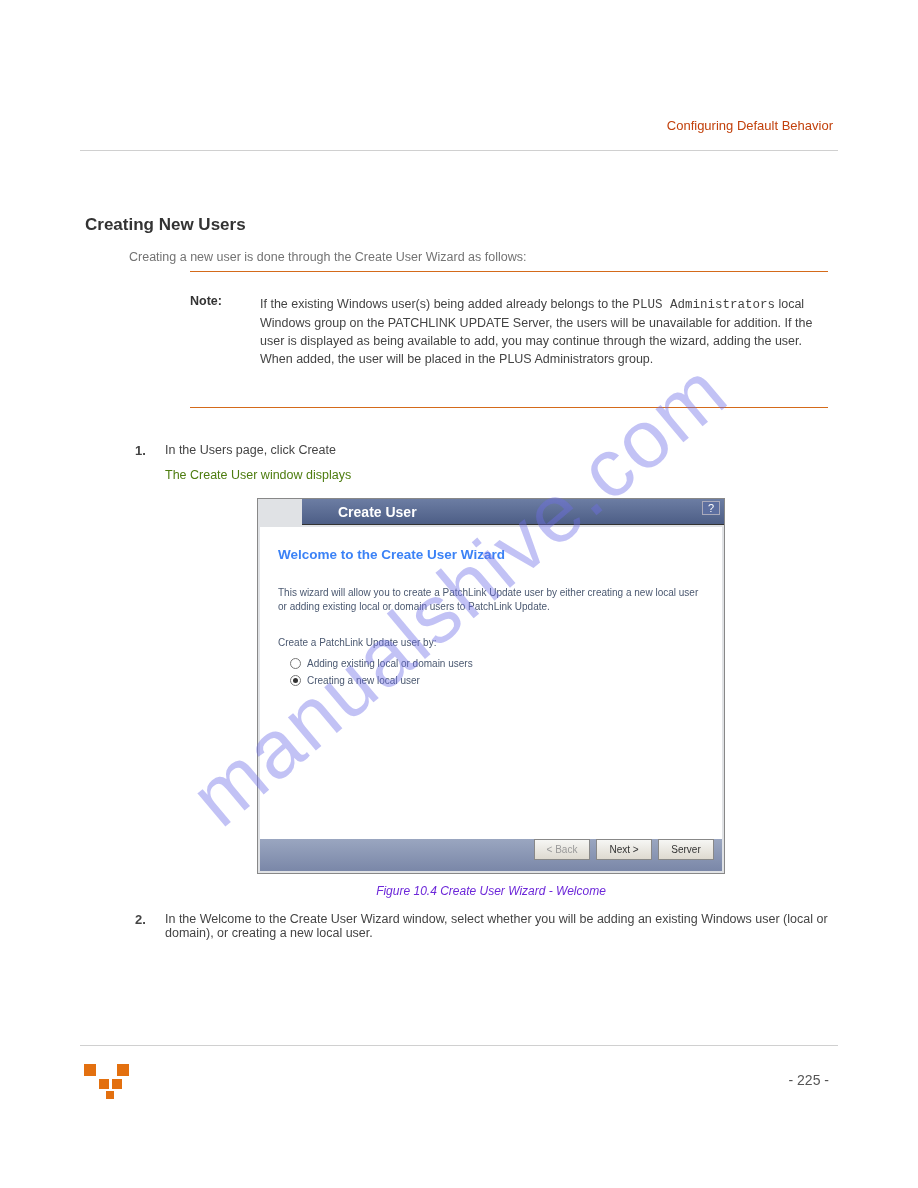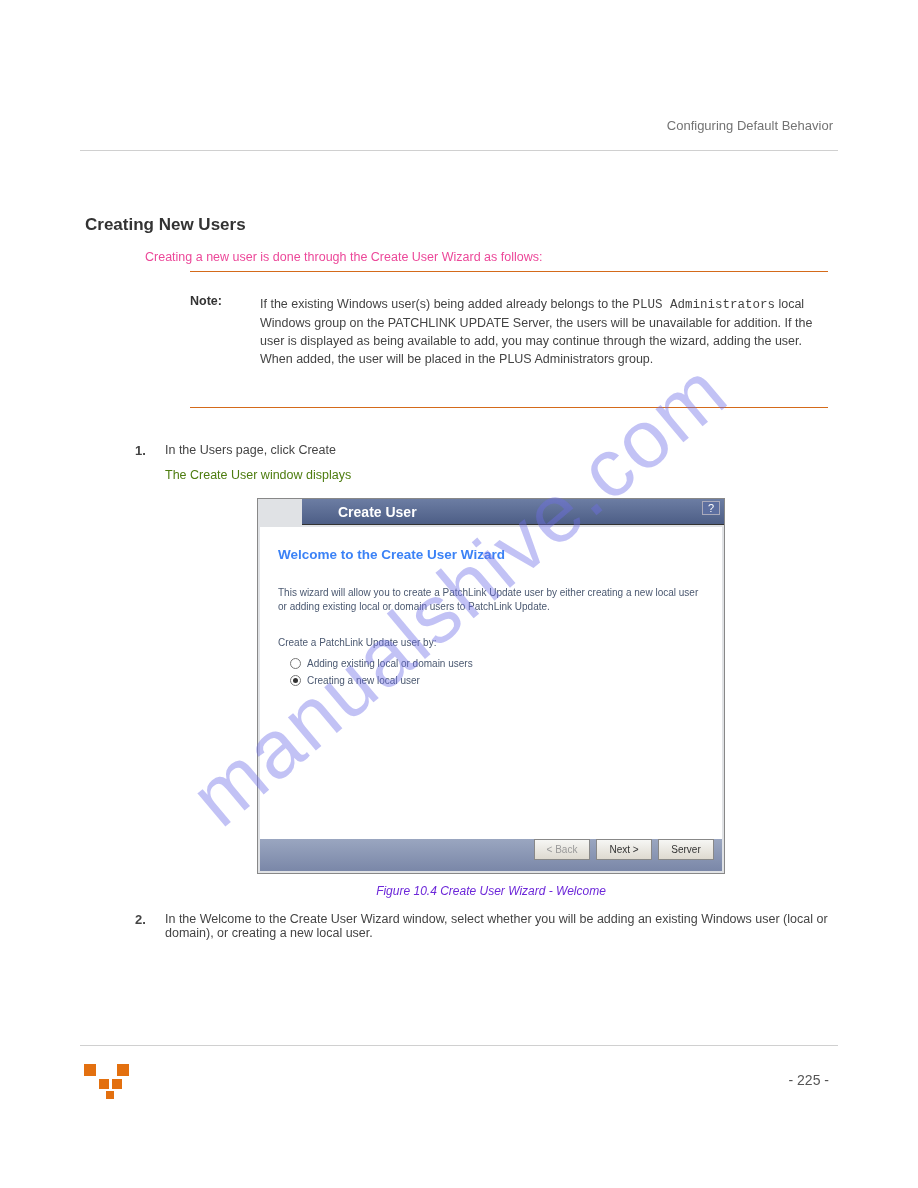--- a/index.html
+++ b/index.html
@@ -9,43 +9,43 @@
     background: #ffffff;
     font-family: Arial, Helvetica, sans-serif;
     position: relative;
     color: #333;
   }
   .page-header {
     position: absolute;
     top: 118px;
     right: 85px;
     font-size: 13px;
-    color: #737373;
+    color: #c2410c;
     margin-left: 29px;
   }
   .hr-top {
     position: absolute;
     top: 150px;
     left: 80px;
     right: 80px;
     border-top: 1px solid #d0d0d0;
   }
   .section-title {
     position: absolute;
     top: 215px;
     left: 85px;
     font-size: 17px;
     font-weight: bold;
     color: #333;
   }
   .body-text {
     position: absolute;
-    left: 145px;
-    font-size: 12.5px;
-    color: #ec4899;
+    left: 129px;
+    font-size: 12.5px;
+    color: #737373;
     line-height: 1.45;
   }
   .bt1 { top: 248px; right: 90px; }
   .orange-hr {
     position: absolute;
     left: 190px;
     right: 90px;
     border-top: 1px solid #d46a1a;
   }
   .oh1 { top: 271px; }

